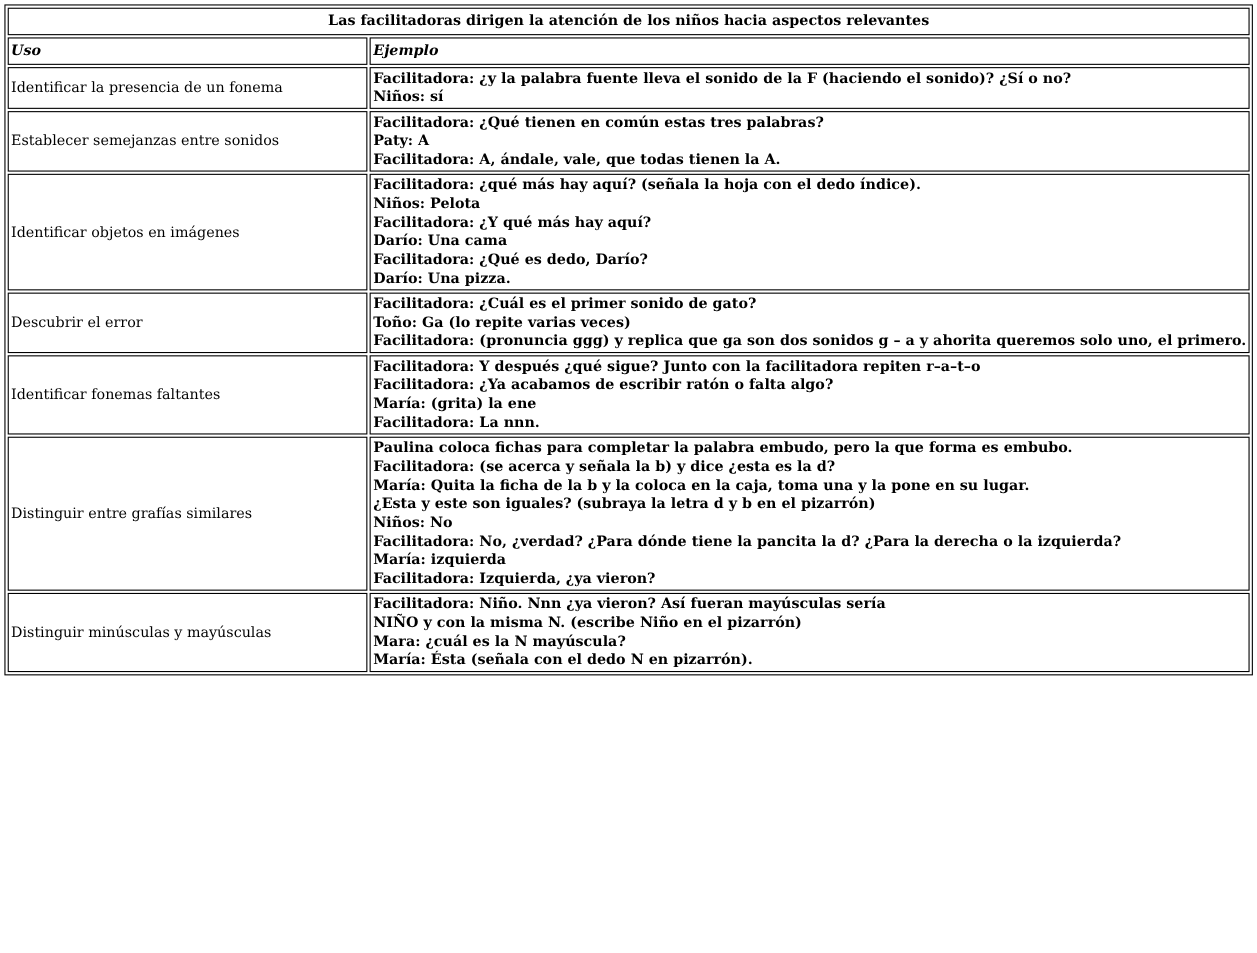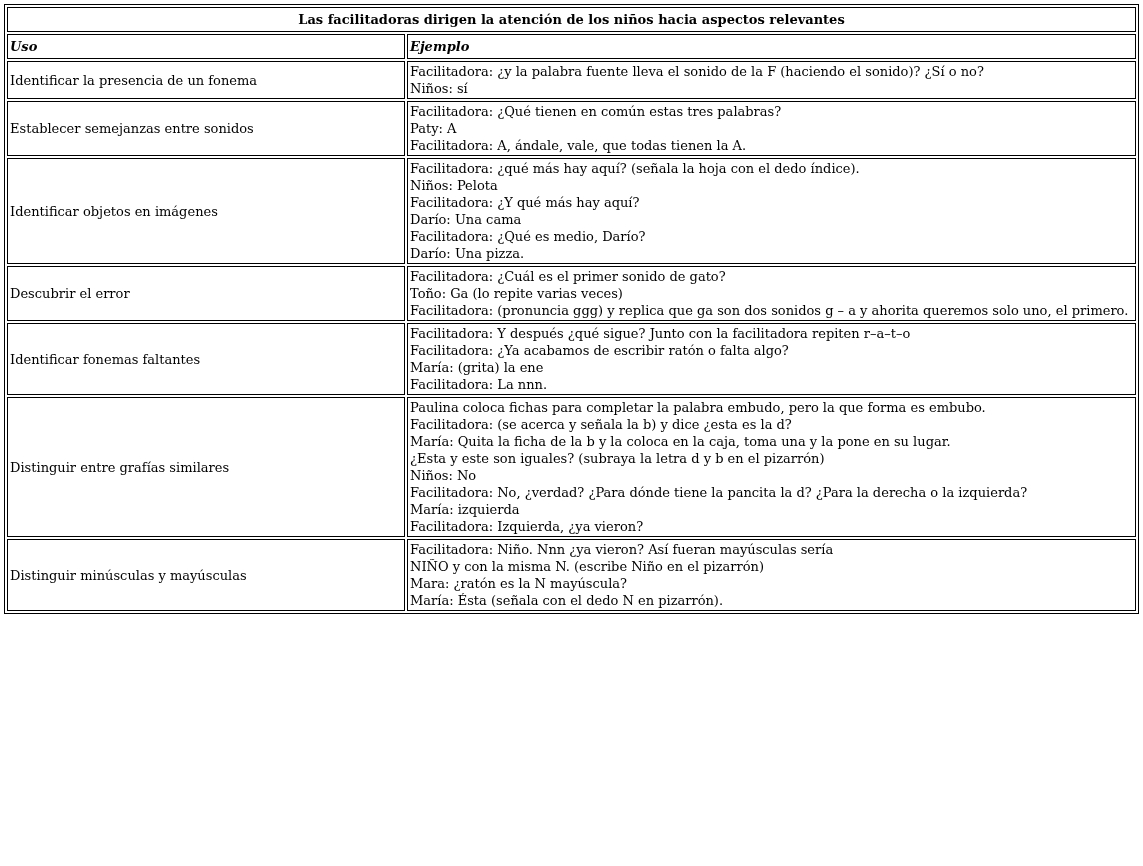--- a/index.html
+++ b/index.html
@@ -26,21 +26,21 @@
       text-align: center;
       font-weight: bold;
       height: 21px;
     }
     table.main th.colhead {
       font-weight: bold;
       height: 21px;
       font-style: italic;
     }
     td.uso { width: 392px; white-space: nowrap; margin-top: 21px; }
-    td.ej .line { display: block; white-space: nowrap; }
+    td.ej .line { display: block; white-space: nowrap; font-weight: bold; }
   </style>
 </head>
 <body>
 
 <table class="main">
   <thead>
     <tr>
       <th class="title" colspan="2">Las facilitadoras dirigen la atención de los niños hacia aspectos relevantes</th>
     </tr>
     <tr>
@@ -64,21 +64,21 @@
           <span class="line">Facilitadora: A, ándale, vale, que todas tienen la A.</span>
         </td>
       </tr>
       <tr>
         <td class="uso">Identificar objetos en imágenes</td>
         <td class="ej">
           <span class="line">Facilitadora: ¿qué más hay aquí? (señala la hoja con el dedo índice).</span>
           <span class="line">Niños: Pelota</span>
           <span class="line">Facilitadora: ¿Y qué más hay aquí?</span>
           <span class="line">Darío: Una cama</span>
-          <span class="line">Facilitadora: ¿Qué es medio, Darío?</span>
+          <span class="line">Facilitadora: ¿Qué es dedo, Darío?</span>
           <span class="line">Darío: Una pizza.</span>
         </td>
       </tr>
       <tr>
         <td class="uso">Descubrir el error</td>
         <td class="ej">
           <span class="line">Facilitadora: ¿Cuál es el primer sonido de gato?</span>
           <span class="line">Toño: Ga (lo repite varias veces)</span>
           <span class="line">Facilitadora: (pronuncia ggg) y replica que ga son dos sonidos g – a y ahorita queremos solo uno, el primero.</span>
         </td>
@@ -103,18 +103,18 @@
           <span class="line">Facilitadora: No, ¿verdad? ¿Para dónde tiene la pancita la d? ¿Para la derecha o la izquierda?</span>
           <span class="line">María: izquierda</span>
           <span class="line">Facilitadora: Izquierda, ¿ya vieron?</span>
         </td>
       </tr>
       <tr>
         <td class="uso">Distinguir minúsculas y mayúsculas</td>
         <td class="ej">
           <span class="line">Facilitadora: Niño. Nnn ¿ya vieron? Así fueran mayúsculas sería</span>
           <span class="line">NIÑO y con la misma N. (escribe Niño en el pizarrón)</span>
-          <span class="line">Mara: ¿ratón es la N mayúscula?</span>
+          <span class="line">Mara: ¿cuál es la N mayúscula?</span>
           <span class="line">María: Ésta (señala con el dedo N en pizarrón).</span>
         </td>
       </tr>
     </tbody>
 </table>
 
 </body></html>

